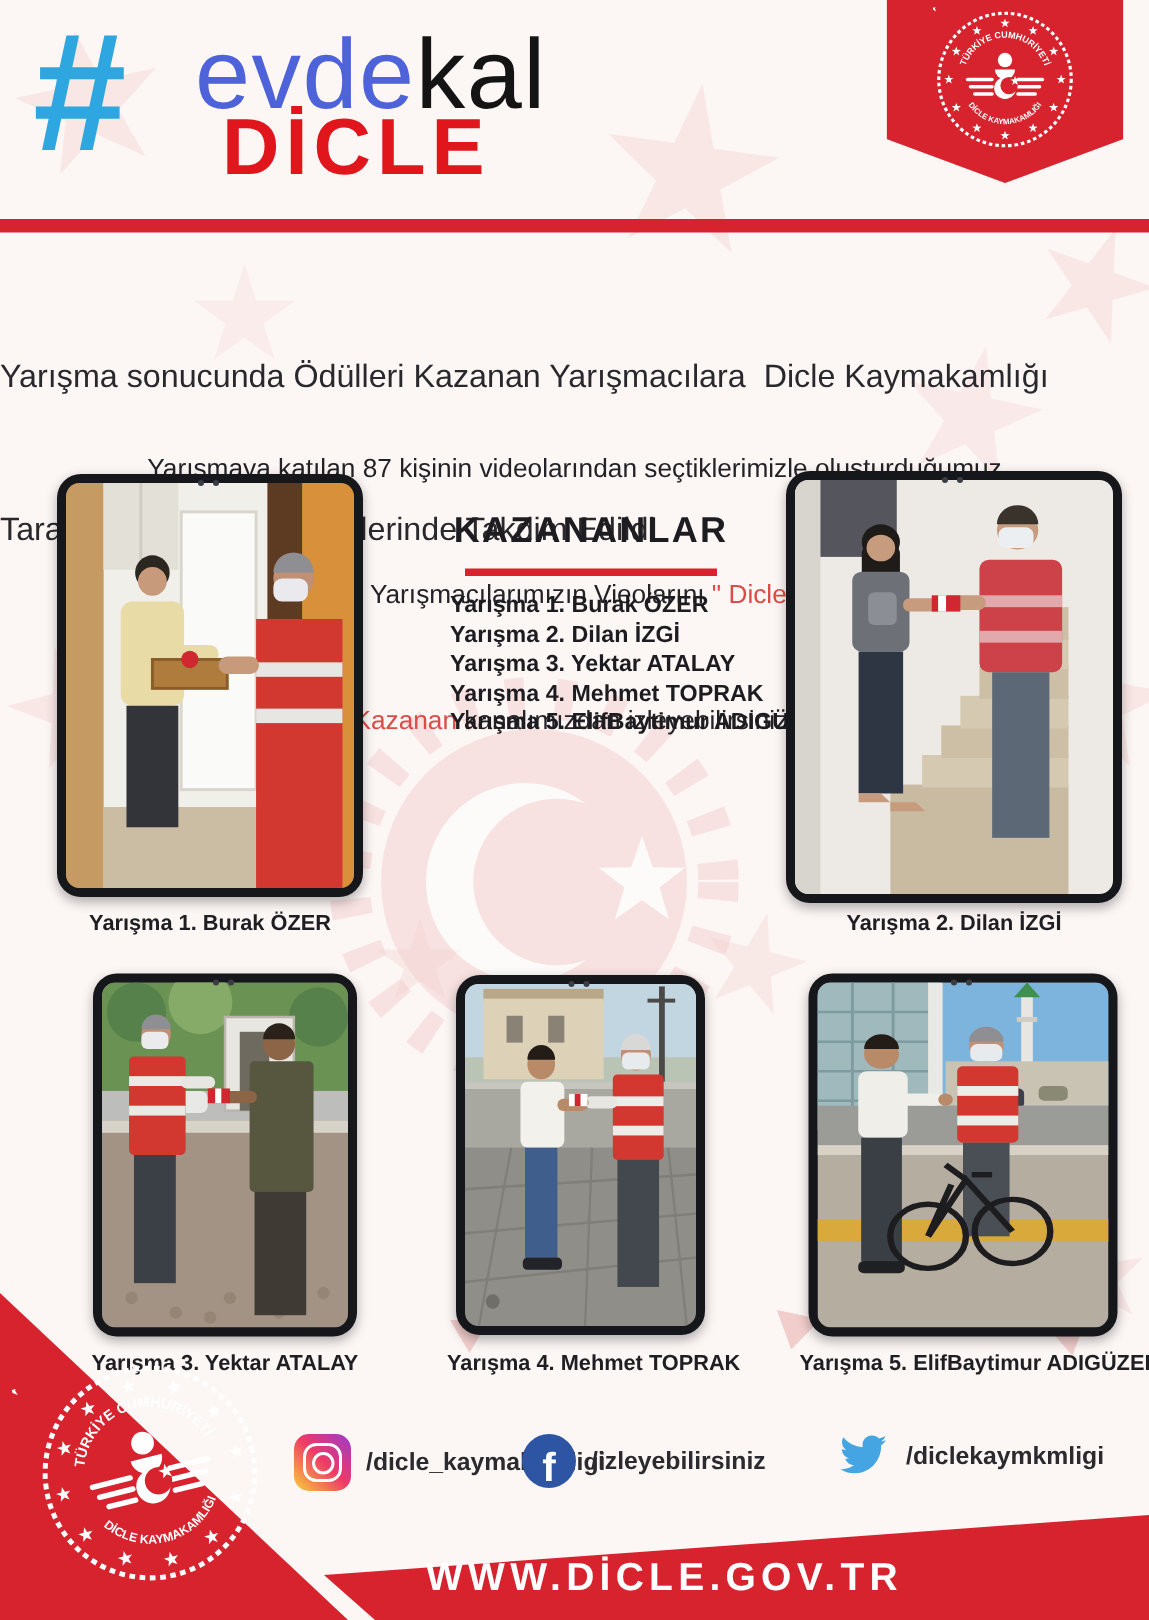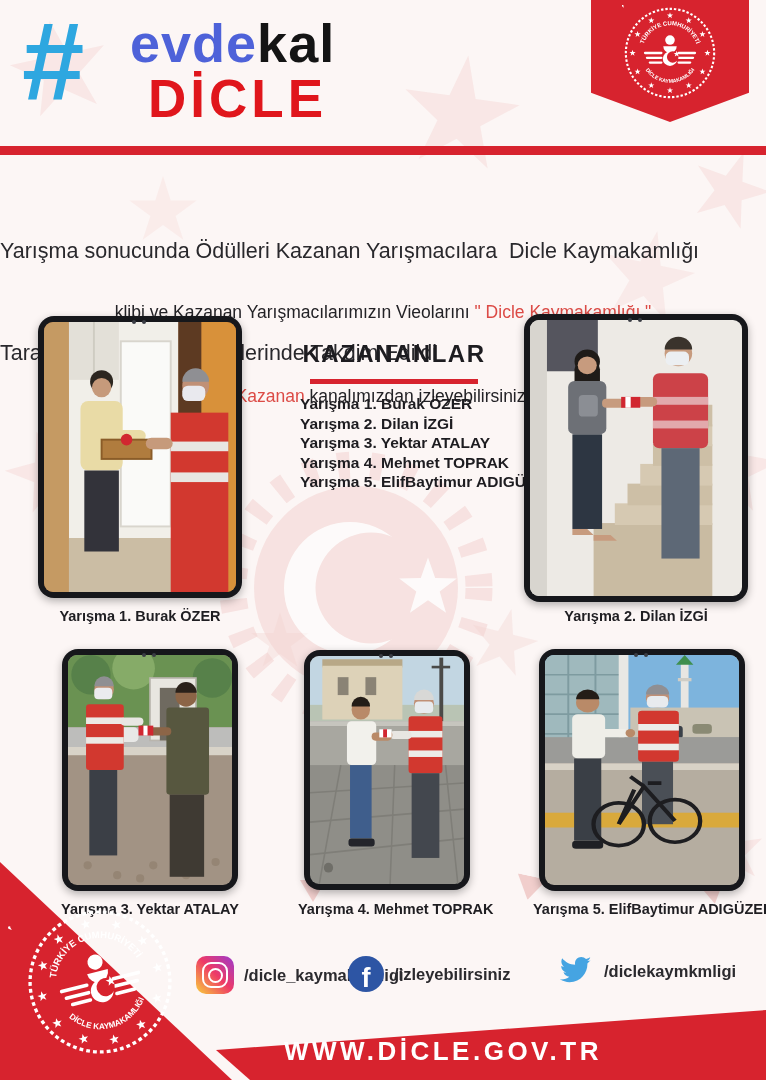--- a/index.html
+++ b/index.html
@@ -9,21 +9,21 @@
     font-family:"Liberation Sans","DejaVu Sans",sans-serif;color:#242328;
   }
   
   .motif-star{position:absolute;background:#f5dad8;opacity:.55;
     clip-path:polygon(50% 0%,61% 35%,98% 35%,68% 57%,79% 91%,50% 70%,21% 91%,32% 57%,2% 35%,39% 35%);}
   .motif-petal{position:absolute;background:#eec4c2;opacity:.8;
     clip-path:polygon(0 0,100% 0,50% 100%);}
   .motif-crescent{position:absolute;left:212px;top:438px;width:300px;height:300px;opacity:.55;}
   
   .logo-hash{position:absolute;left:22px;top:6px;font-size:112px;font-weight:900;color:#2ea7e0;line-height:1;}
-  .logo-line1{position:absolute;left:130px;top:16px;font-size:54px;font-weight:700;line-height:1;letter-spacing:1px;}
+  .logo-line1{position:absolute;left:130px;top:16px;font-size:66px;font-weight:400;line-height:1;letter-spacing:1px;}
   .logo-line1 .evde{color:#4e62d9;}
   .logo-line1 .kal{color:#141414;}
   .logo-line2{position:absolute;left:148px;top:72px;font-size:53px;font-weight:800;color:#e0161c;letter-spacing:4px;line-height:1;}
   .pennant{position:absolute;left:591px;top:0;width:158px;height:122px;background:#d7232e;
     clip-path:polygon(0 0,100% 0,100% 76%,50% 100%,0 76%);}
   .pennant svg.emblem{position:absolute;left:31px;top:5px;width:96px;height:96px;}
   .red-rule{position:absolute;left:0;top:146px;width:766px;height:9px;background:#d7232e;}
   
   .headline{position:absolute;left:0;top:166px;width:766px;text-align:left;
     font-size:21.5px;line-height:34px;color:#29282c;white-space:pre-wrap;font-weight:500;}
@@ -143,20 +143,21 @@
   </div>
 
   <div class="red-rule"></div>
 
   <div class="headline">
     <div>Yarışma sonucunda Ödülleri Kazanan Yarışmacılara  Dicle Kaymakamlığı</div>
     <div>Tarafından  Hediyeleri Evlerinde Takdim Edildi</div>
   </div>
 
   <div class="intro">
+    <div>Yarışmaya katılan 87 kişinin videolarından seçtiklerimizle oluşturduğumuz</div>
     <div><span>klibi ve Kazanan Yarışmacılarımızın Vieolarını </span><span class="red">" Dicle Kaymakamlığı "</span></div>
     <div><span class="red">Kazanan</span><span> kanalımızdan izleyebilirsiniz.</span></div>
   </div>
 
   <div class="winners">
     <div class="title">KAZANANLAR</div>
     <div class="rule"></div>
     <div class="item">Yarışma 1. Burak ÖZER</div>
     <div class="item">Yarışma 2. Dilan İZGİ</div>
     <div class="item">Yarışma 3. Yektar ATALAY</div>

